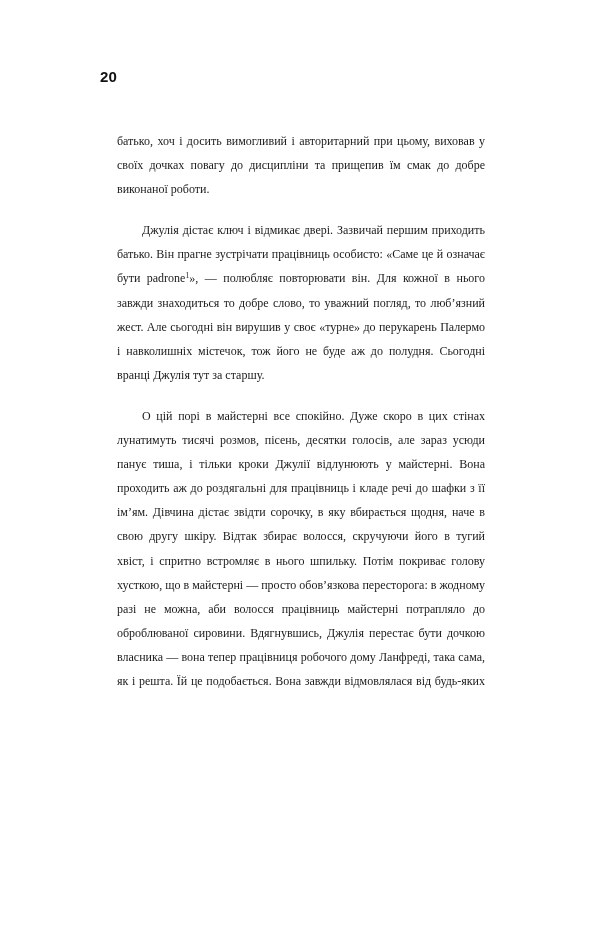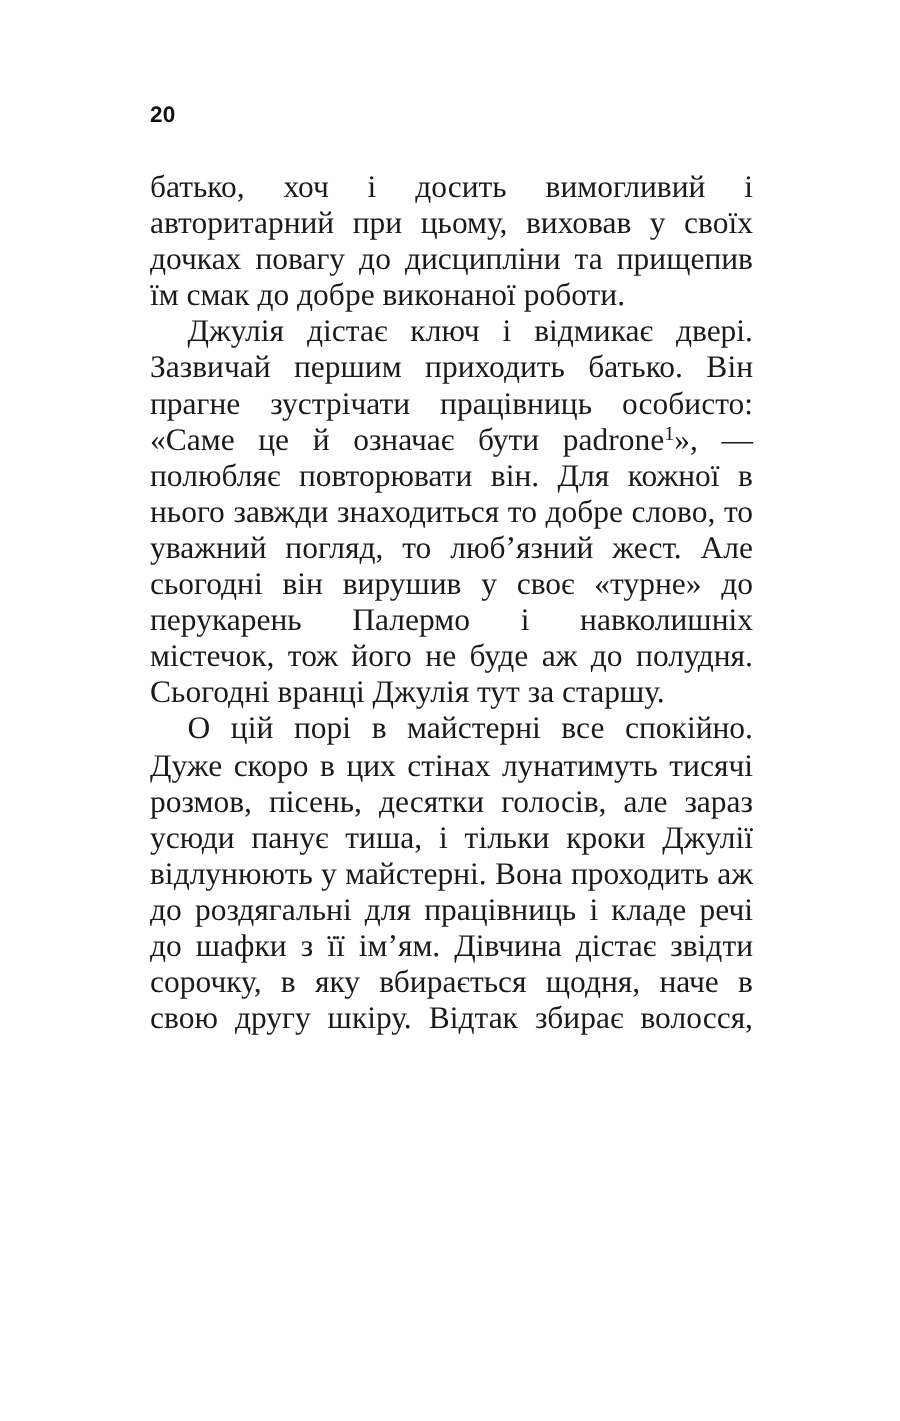--- a/index.html
+++ b/index.html
@@ -29,24 +29,24 @@
     letter-spacing: 0.2px;
     color: #111111;
   }
   .textblock {
     position: absolute;
     left: 100px;
     top: 112px;
     width: 402px;
   }
   .para {
-    margin: 0;
+    margin: 17px;
     text-align: justify;
     text-justify: inter-word;
-    font-size: 21px;
+    font-size: 12px;
     line-height: 24.1px;
     text-indent: 25px;
     hyphens: manual;
     -webkit-hyphens: manual;
   }
   .para.first {
     text-indent: 0;
   }
   .para .it {
   }

